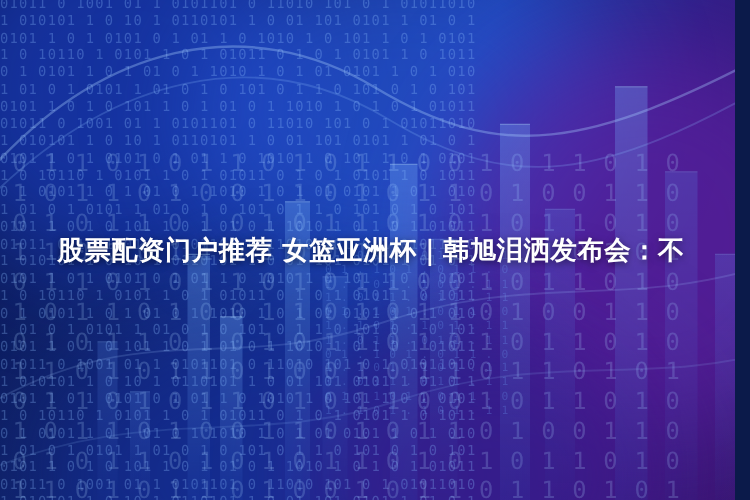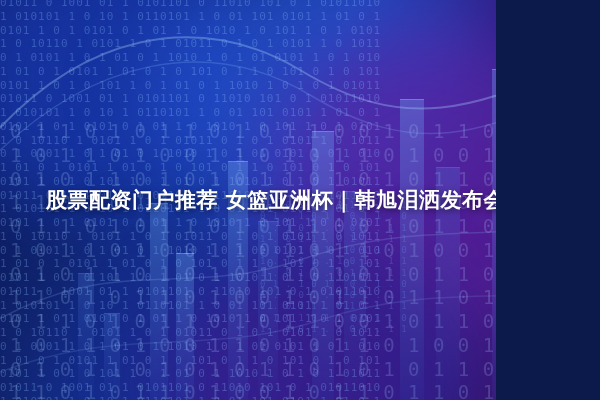--- a/index.html
+++ b/index.html
@@ -2,21 +2,21 @@
 <html><head>
 <meta charset="utf-8">
 <style>
   html, body {
     margin: 0;
     padding: 0;
     background: #0b1a4a;
   }
   #stage {
     position: relative;
-    width: 496px;
+    width: 588px;
     height: 400px;
     overflow: hidden;
     background: linear-gradient(115deg, #0a1650 0%, #10246e 28%, #1b3fa8 52%, #2f1e86 74%, #3a1470 100%);
     font-family: "DejaVu Sans", sans-serif;
   }
 
   
   .glow {
     position: absolute;
     border-radius: 50%;

